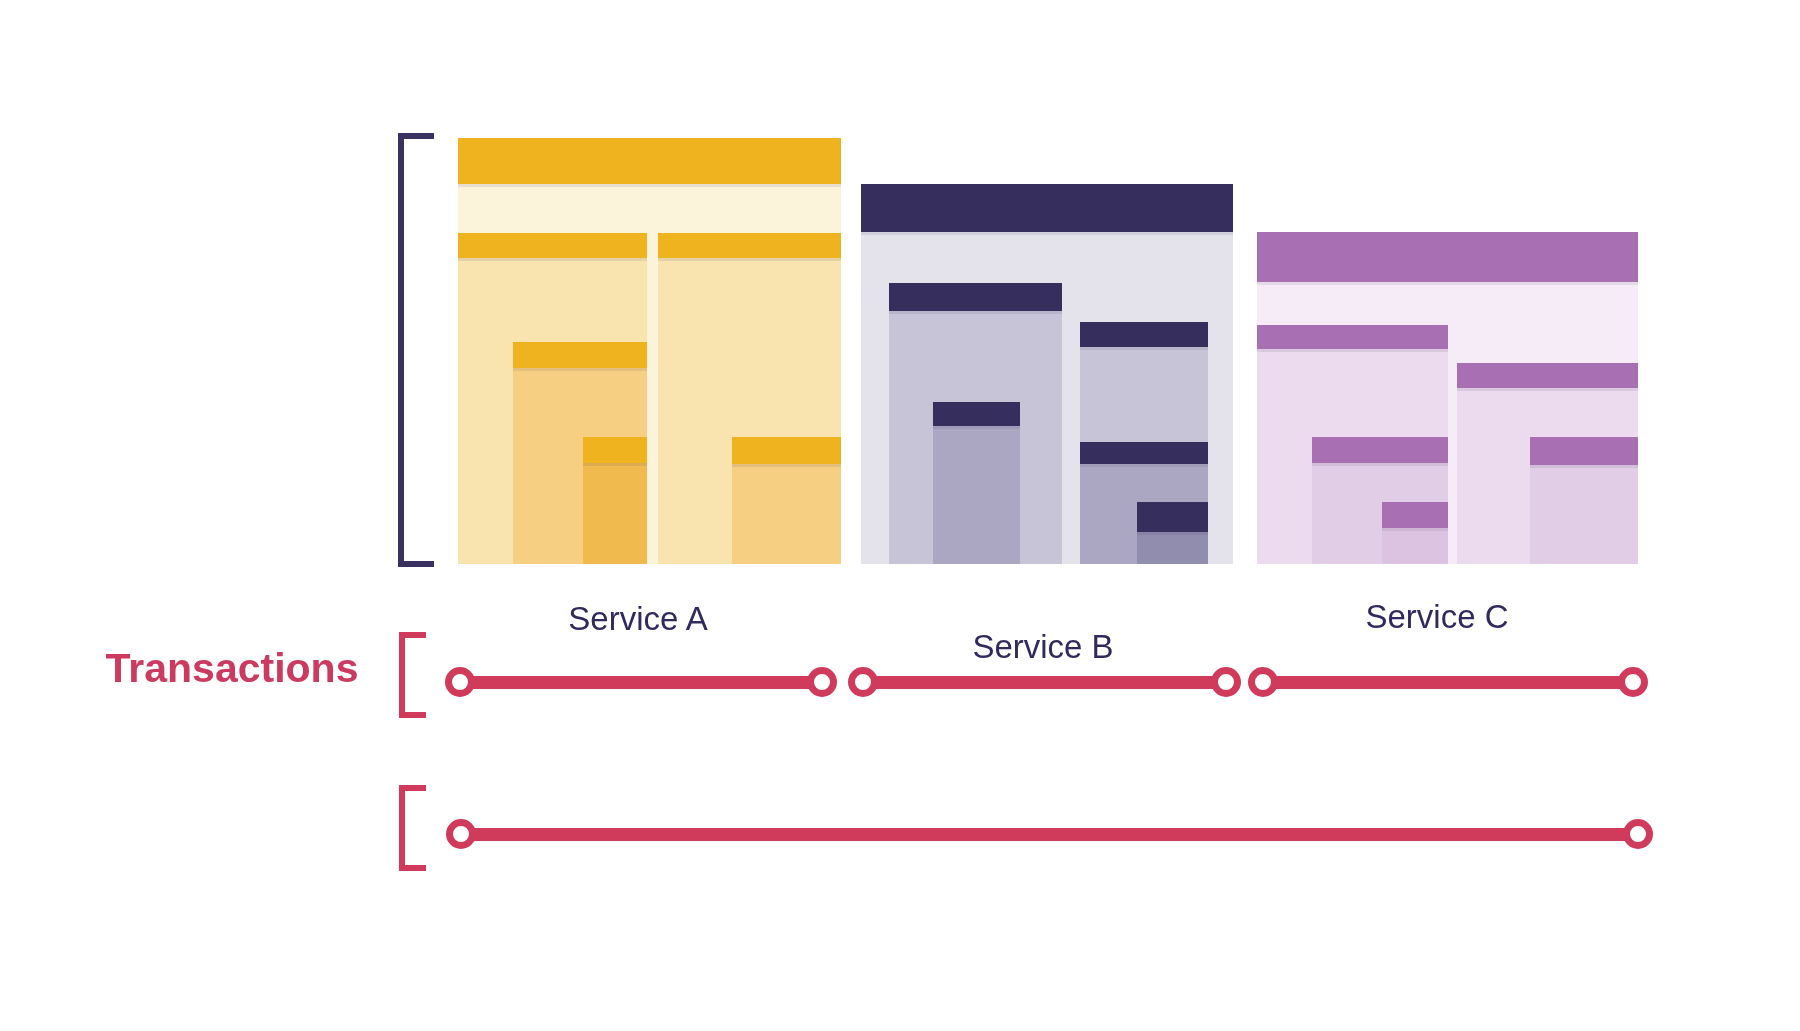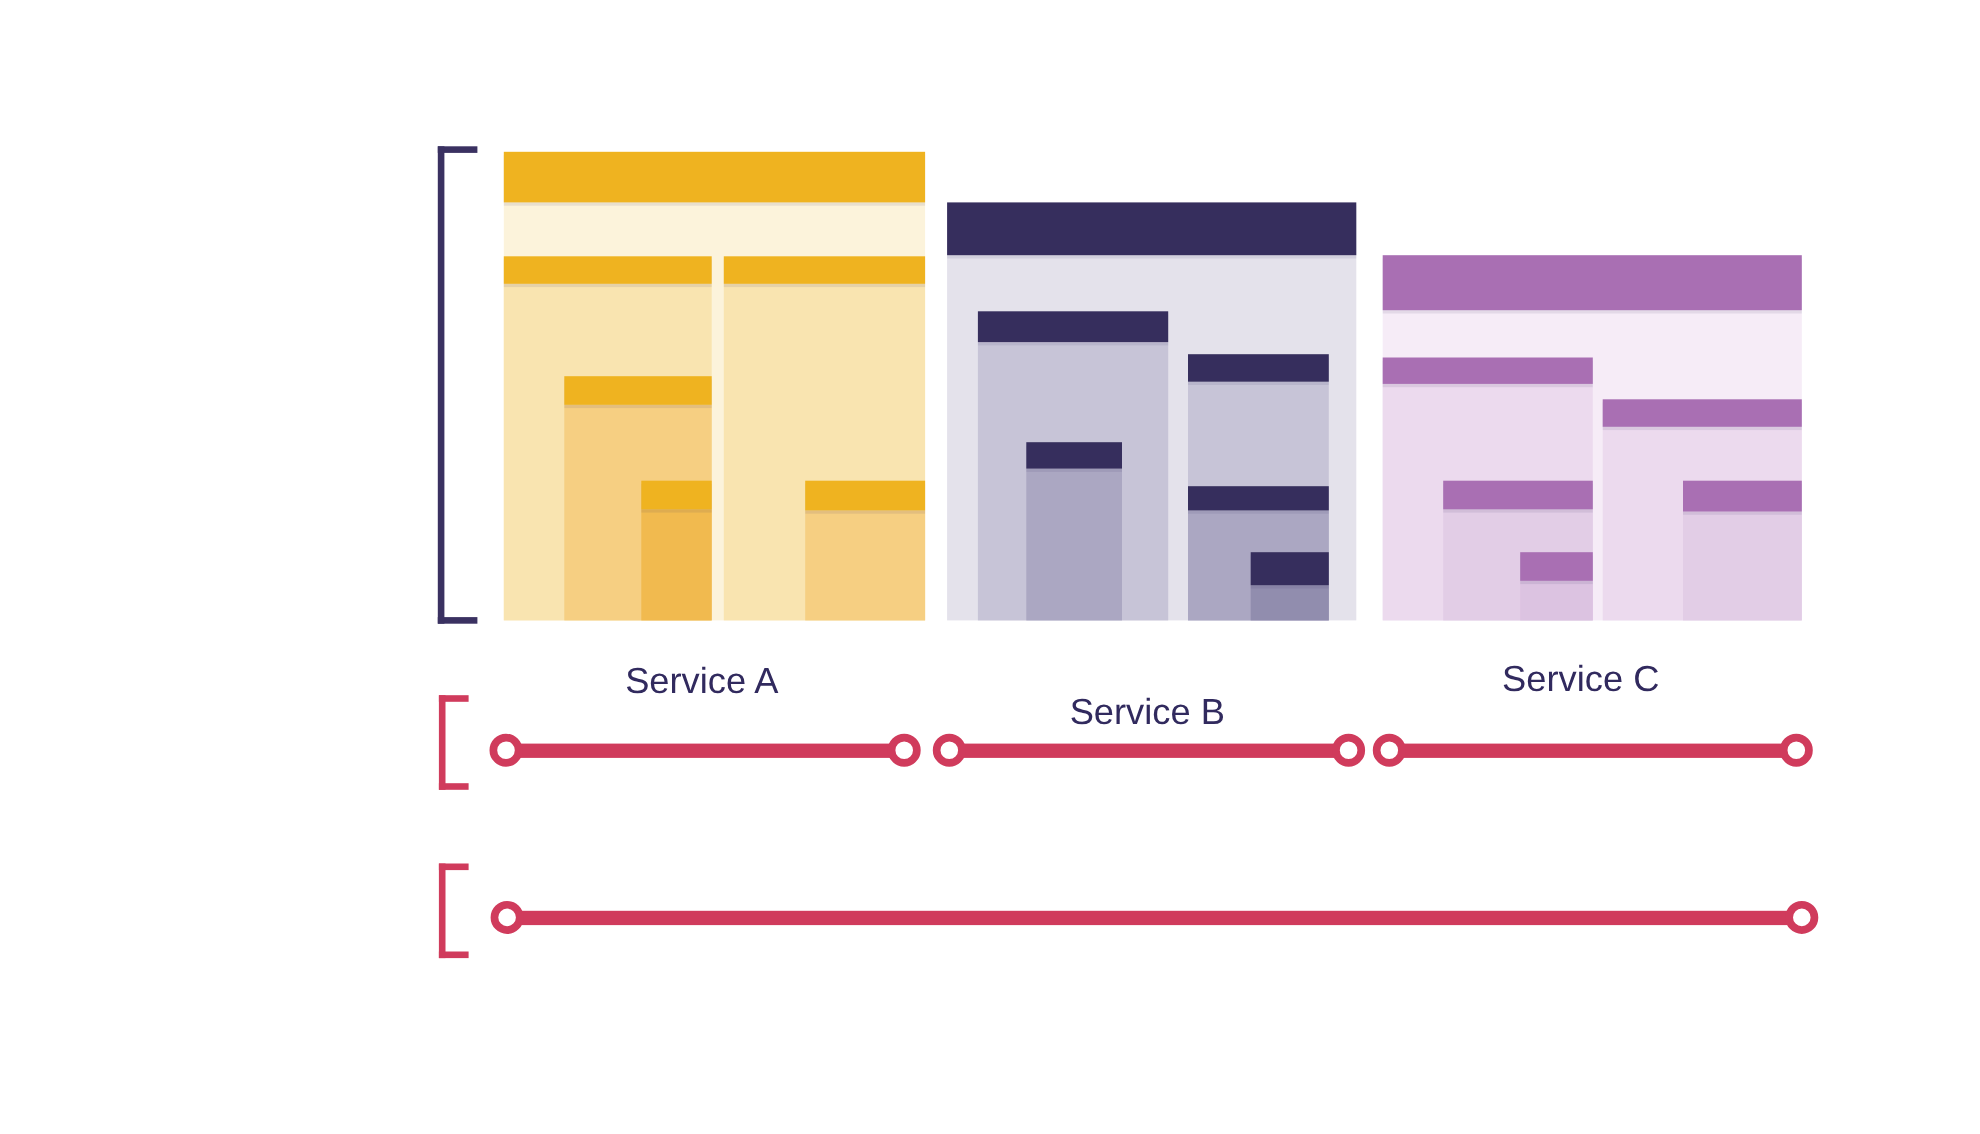--- a/index.html
+++ b/index.html
@@ -16,20 +16,21 @@
   .bracket{position:absolute;box-sizing:border-box;background:transparent;border-style:solid;border-right:none;}
   .span-body{position:absolute;}
   .span-bar{position:absolute;box-shadow:0 3px 0 0 rgba(60,50,100,0.10);}
   .tl-bar{position:absolute;}
   .tl-circle{position:absolute;border-radius:50%;background:#ffffff;box-sizing:border-box;border-style:solid;}
 </style>
 </head>
 <body>
 
 <div id="canvas">
+  <div class="side-label" id="transactions-label">Transactions</div>
   <div id="layer">
       <div class="bracket" style="left: 398px; top: 133px; width: 36px; height: 434px; border-width: 6px; border-color: rgb(58, 49, 97);"></div>
       <div class="bracket" style="left: 399px; top: 632px; width: 27px; height: 86px; border-width: 6px; border-color: rgb(208, 59, 92);"></div>
       <div class="bracket" style="left: 399px; top: 785px; width: 27px; height: 86px; border-width: 6px; border-color: rgb(208, 59, 92);"></div>
       <div class="span-body" style="left: 458px; top: 184px; width: 383px; height: 380px; background: rgb(252, 243, 219);"></div>
       <div class="span-bar" style="left: 458px; top: 138px; width: 383px; height: 46px; background: rgb(239, 179, 32);"></div>
       <div class="span-body" style="left: 458px; top: 258px; width: 189px; height: 306px; background: rgb(249, 228, 176);"></div>
       <div class="span-bar" style="left: 458px; top: 233px; width: 189px; height: 25px; background: rgb(239, 179, 32);"></div>
       <div class="span-body" style="left: 658px; top: 258px; width: 183px; height: 306px; background: rgb(249, 228, 176);"></div>
       <div class="span-bar" style="left: 658px; top: 233px; width: 183px; height: 25px; background: rgb(239, 179, 32);"></div>

